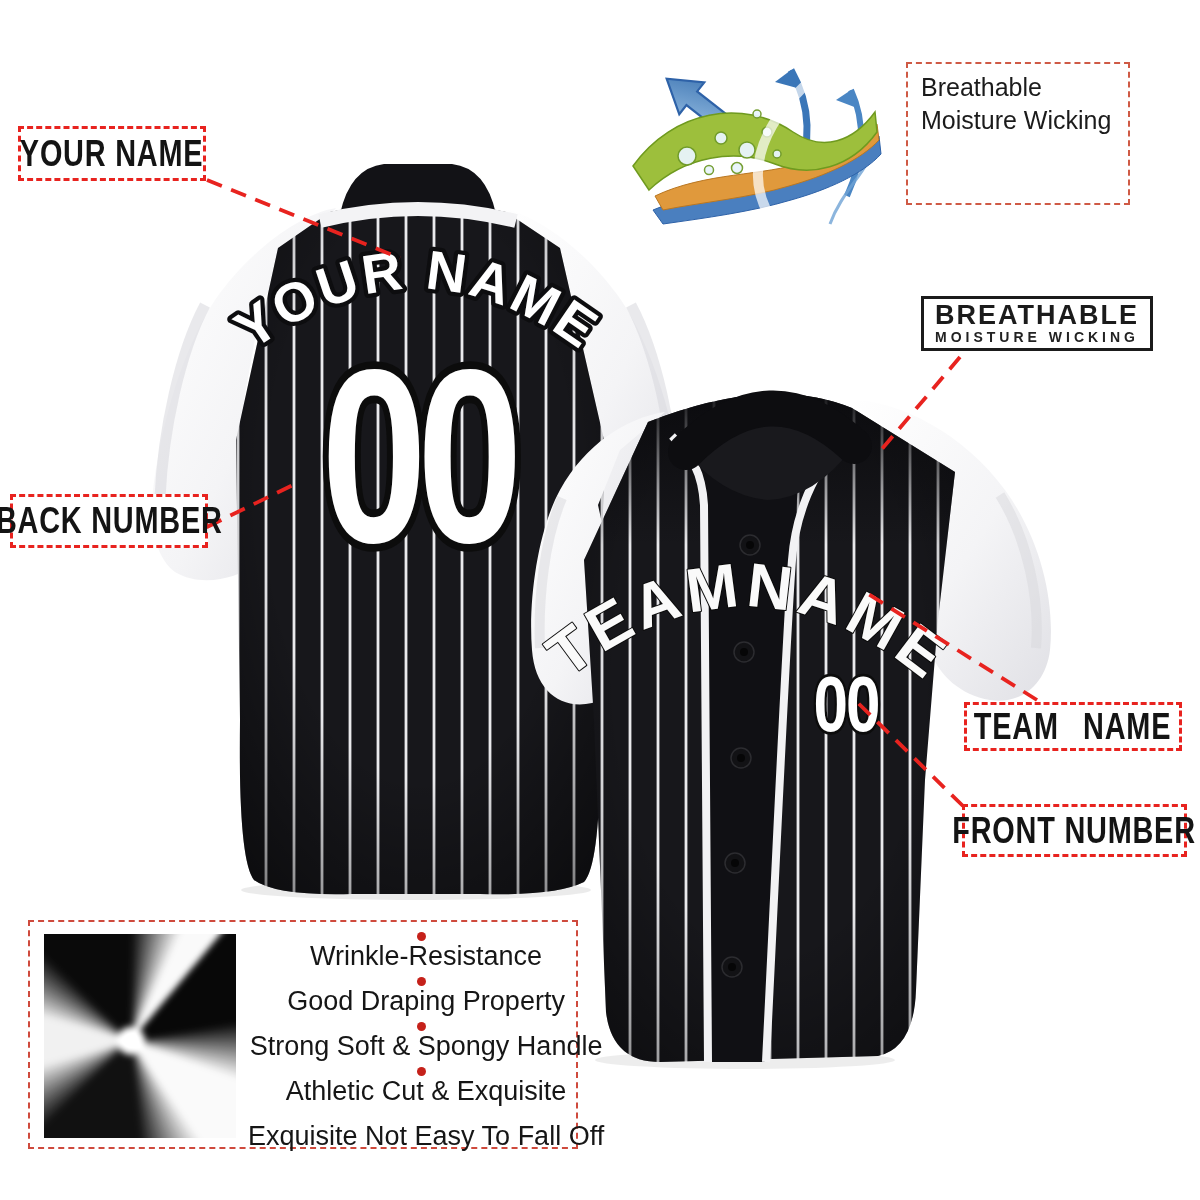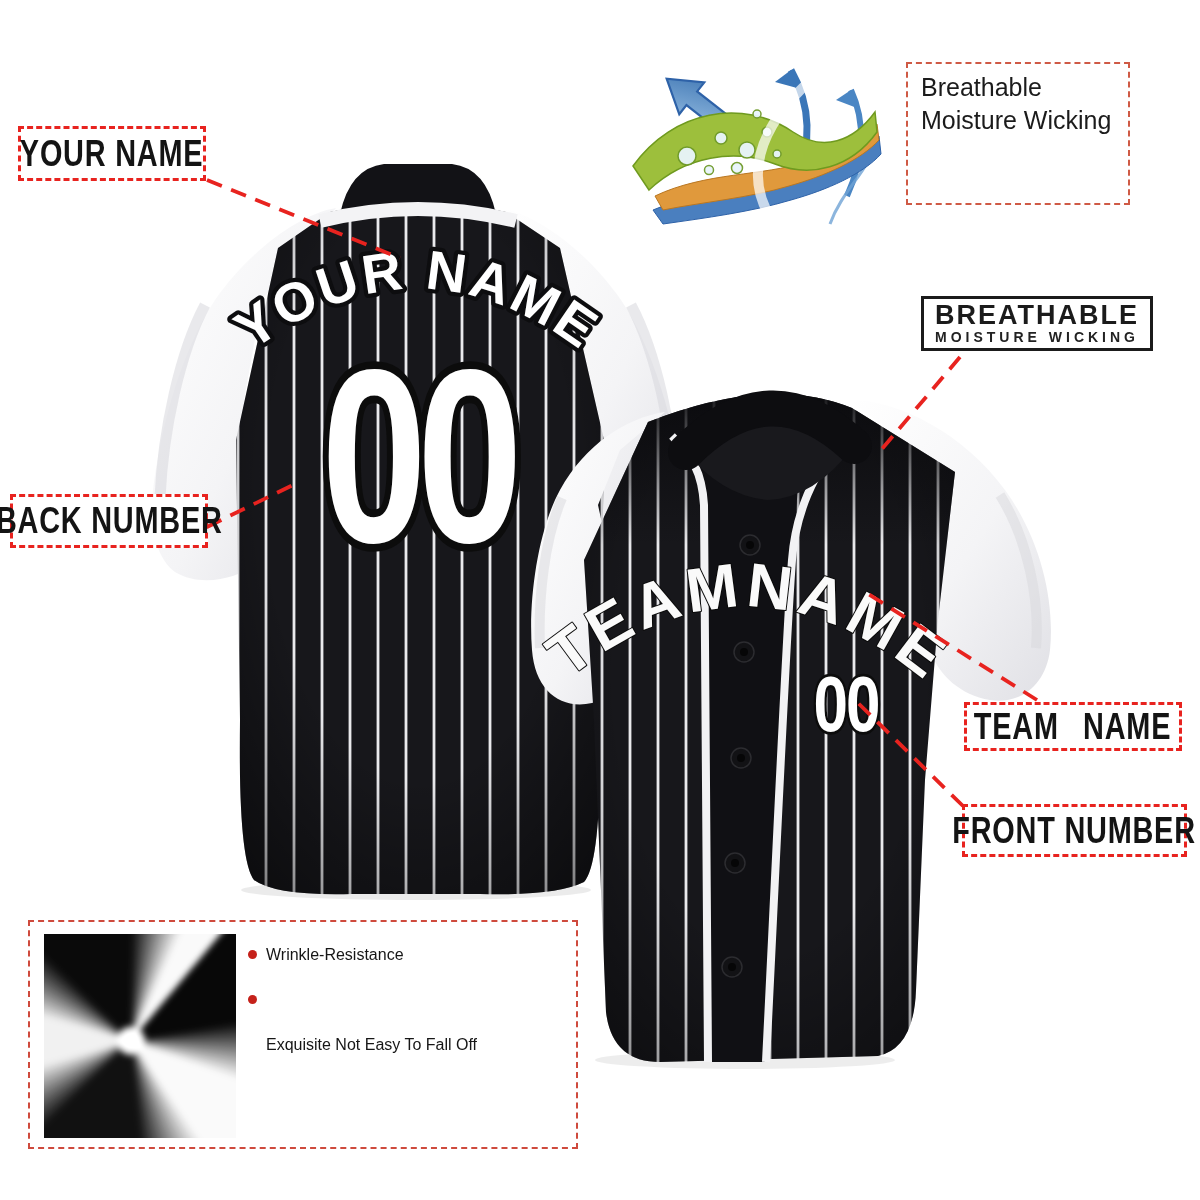--- a/index.html
+++ b/index.html
@@ -35,21 +35,21 @@
   .features{position:absolute;left:28px;top:920px;width:550px;height:229px;background:#fff;
             border:2px dashed #cf4a3d;box-sizing:border-box;z-index:6;}
   .swatch-wrap{position:absolute;left:14px;top:12px;width:192px;height:204px;overflow:hidden;}
   .swatch{position:absolute;inset:-8px;transform:scale(1.08);filter:blur(3px) contrast(1.05);
           background:
             radial-gradient(circle at 46% 52%, #fdfdfd 0 7%, rgba(255,255,255,0) 9%),
             conic-gradient(from 40deg at 46% 52%,
               #0e0e0e 0deg 40deg, #f4f4f4 70deg 105deg, #161616 135deg 185deg,
               #ececec 215deg 245deg, #101010 275deg 320deg, #f4f4f4 345deg 360deg);}
   .features ul{position:absolute;left:218px;top:10px;margin:0;padding:0;list-style:none;}
-  .features li{display:flex;align-items:center;height:45px;font-size:16px;color:#161616;white-space:nowrap;}
+  .features li{display:flex;align-items:center;height:45px;font-size:27px;color:#161616;white-space:nowrap;flex-direction:column;}
   .dot{width:9px;height:9px;border-radius:50%;background:#c5211a;margin-right:9px;flex:0 0 auto;}
   .features li.nodot .dot{visibility:hidden;}
 
   .layer{position:absolute;inset:0;}
   .z1{z-index:1;} .z5{z-index:5;}
 </style>
 </head>
 <body>
 
 <div class="canvas">
@@ -231,20 +231,29 @@
     <div class="swatch-wrap">
       <div class="swatch"></div>
     </div>
     <ul>
       <li>
         <span class="dot"></span>
         <span>Wrinkle-Resistance</span>
         </li>
       <li>
         <span class="dot"></span>
+        <span>Good Draping Property</span>
+        </li>
+      <li>
+        <span class="dot"></span>
+        <span>Strong Soft &amp; Spongy Handle</span>
+        </li>
+      <li>
+        <span class="dot"></span>
+        <span>Athletic Cut &amp; Exquisite</span>
         </li>
       <li class="nodot">
         <span class="dot"></span>
         <span>Exquisite Not Easy To Fall Off</span>
         </li>
     </ul>
   </div>
 
 </div>
 

